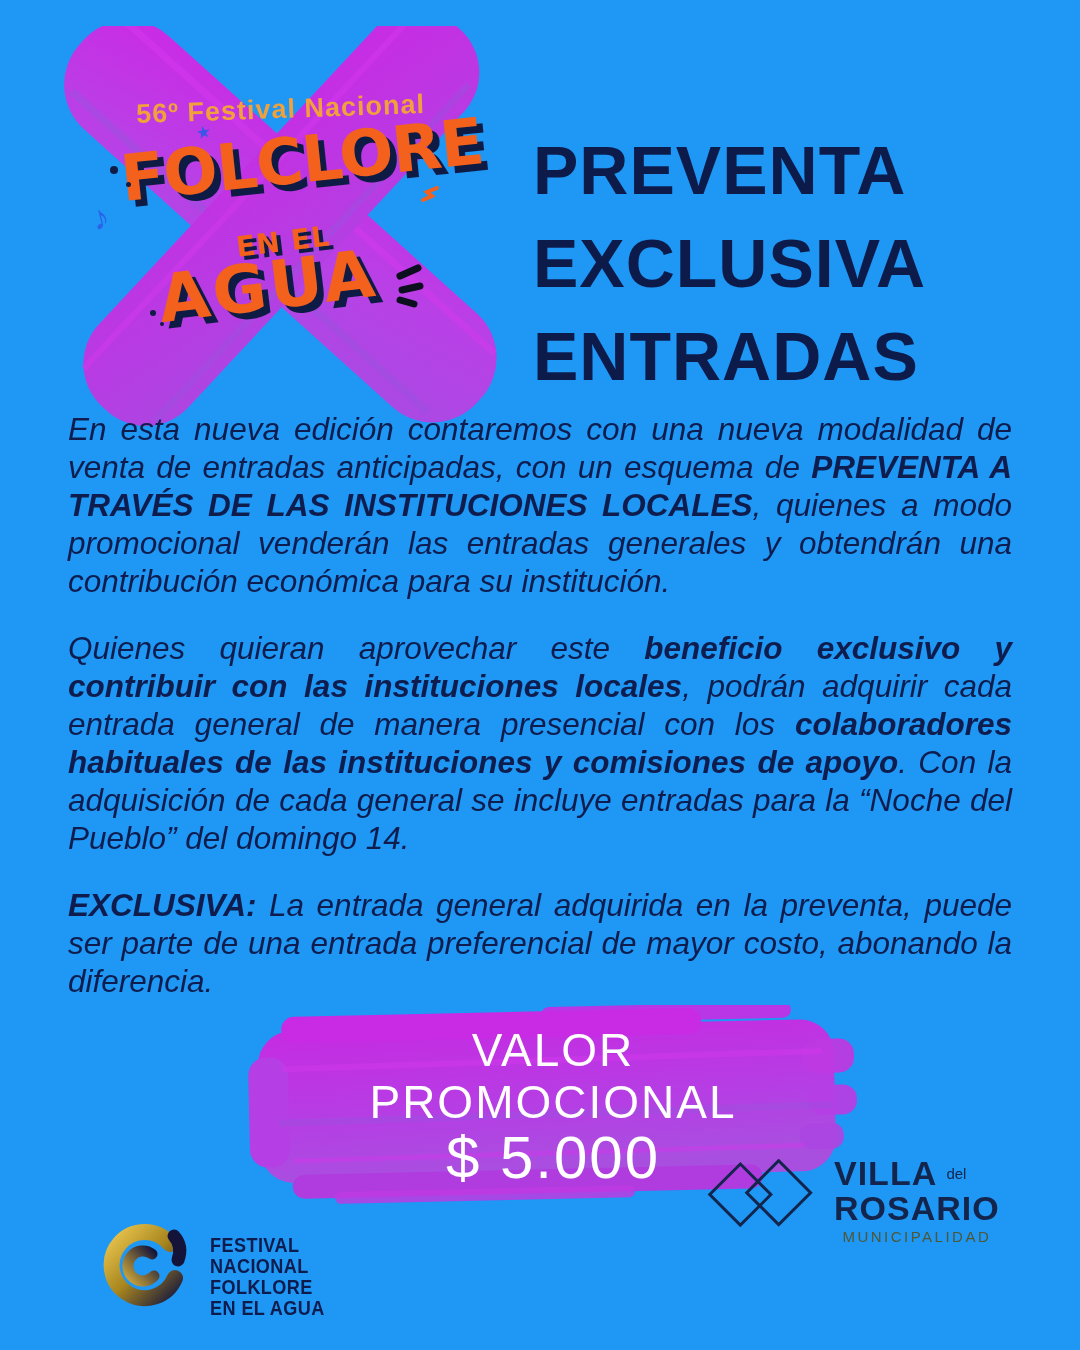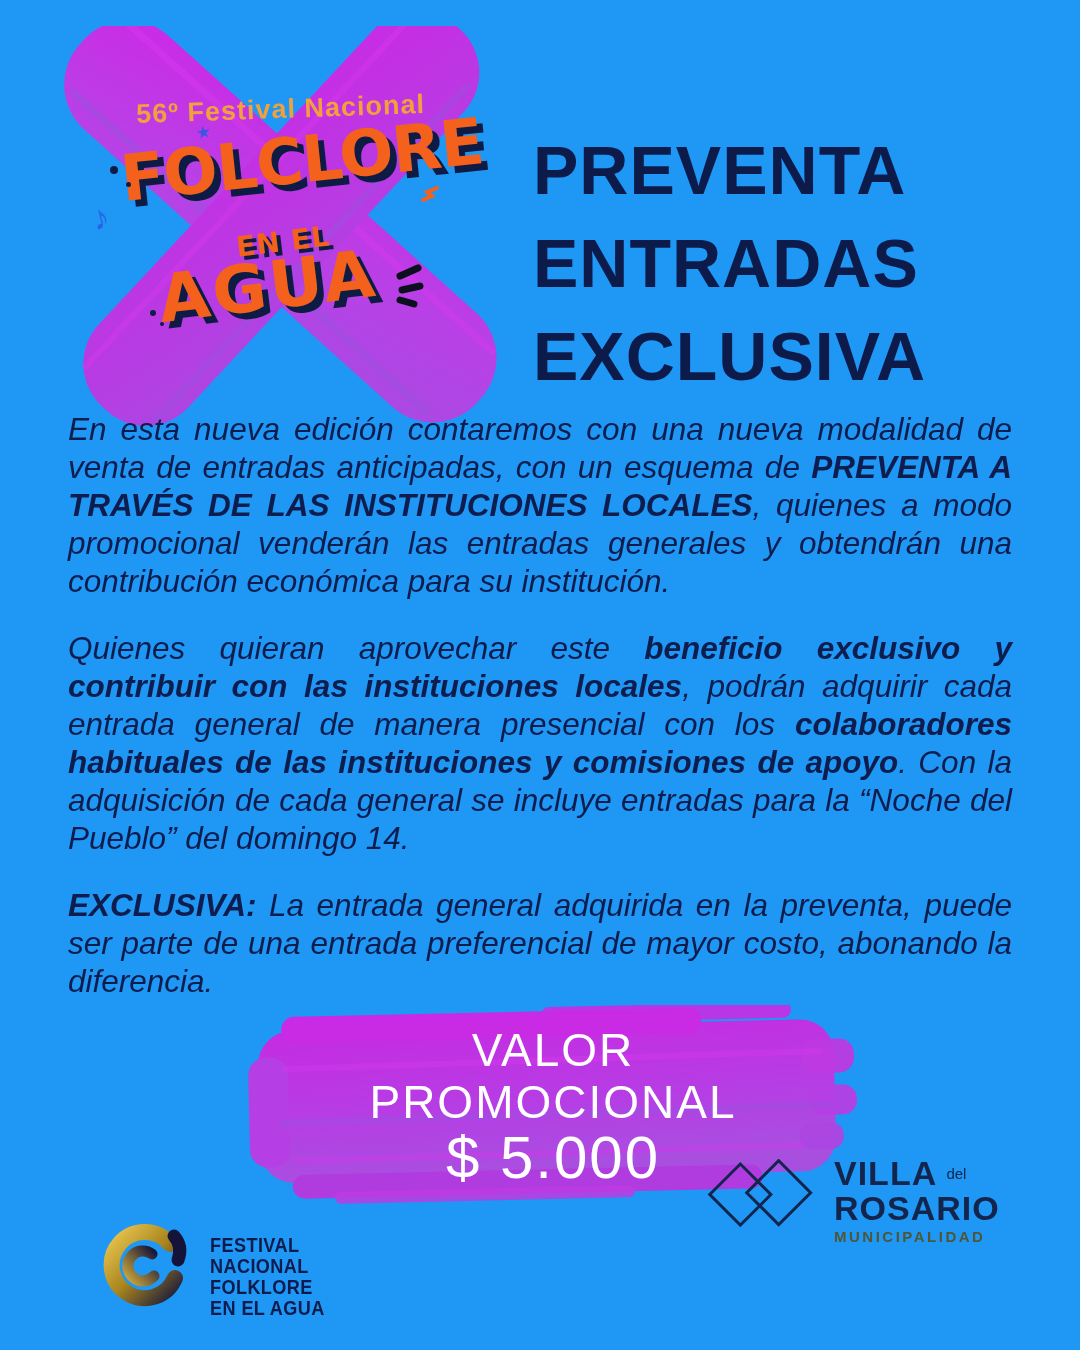--- a/index.html
+++ b/index.html
@@ -40,21 +40,21 @@
   .banner-amount{font-size:60px;line-height:60px;letter-spacing:2px;}
 
   
   .footer-left{position:absolute;left:92px;top:1218px;display:flex;align-items:flex-end;}
   .festival-text{margin-left:14px;color:#0E1B4D;font-weight:700;font-size:21px;line-height:21px;
     letter-spacing:0.5px;transform:scaleX(0.86);transform-origin:left center;white-space:nowrap;}
   .footer-right{position:absolute;left:700px;top:1156px;display:flex;align-items:center;}
   .villa-text{margin-left:16px;color:#13254C;white-space:nowrap;}
   .villa-line{font-size:34px;font-weight:700;line-height:34px;letter-spacing:1px;}
   .villa-del{font-size:15px;font-weight:400;vertical-align:6px;letter-spacing:0;}
-  .villa-muni{font-size:15px;font-weight:700;letter-spacing:2.5px;color:#4F5736;margin-top:3px;}
+  .villa-muni{font-size:15px;font-weight:400;letter-spacing:2.5px;color:#4F5736;margin-top:3px;text-align:center;}
 </style>
 </head>
 <body>
 
 <div class="poster">
 
   <div class="logo-block">
     <svg class="xbrush" viewBox="0 0 445 400">
       <defs>
         <linearGradient id="mg1" x1="0" y1="0" x2="1" y2="1">
@@ -95,22 +95,22 @@
     </svg>
     <svg class="deco" style="left:332px;top:236px;" width="34" height="48" viewBox="0 0 34 48">
       <line x1="28" y1="6" x2="10" y2="14" stroke="#0B0F1E" stroke-width="7" stroke-linecap="round"></line>
       <line x1="30" y1="24" x2="12" y2="28" stroke="#0B0F1E" stroke-width="7" stroke-linecap="round"></line>
       <line x1="24" y1="42" x2="10" y2="38" stroke="#0B0F1E" stroke-width="7" stroke-linecap="round"></line>
     </svg>
   </div>
 
   <div class="main-title">
     <div>PREVENTA</div>
+    <div>EXCLUSIVA</div>
     <div>ENTRADAS</div>
-    <div>EXCLUSIVA</div>
   </div>
 
   <div class="body-text">
       <p><span>En esta nueva edición contaremos con una nueva modalidad de venta de entradas anticipadas, con un esquema de </span><span class="b">PREVENTA A TRAVÉS DE LAS INSTITUCIONES LOCALES</span><span>, quienes a modo promocional venderán las entradas generales y obtendrán una contribución económica para su institución.</span></p>
       <p><span>Quienes quieran aprovechar este </span><span class="b">beneficio exclusivo y contribuir con las instituciones locales</span><span>, podrán adquirir cada entrada general de manera presencial con los </span><span class="b">colaboradores habituales de las instituciones y comisiones de apoyo</span><span>. Con la adquisición de cada general se incluye entradas para la “Noche del Pueblo” del domingo 14.</span></p>
       <p><span class="b">EXCLUSIVA:</span><span> La entrada general adquirida en la preventa, puede ser parte de una entrada preferencial de mayor costo, abonando la diferencia.</span></p>
     </div>
 
   <div class="banner">
     <svg viewBox="0 0 620 200">

